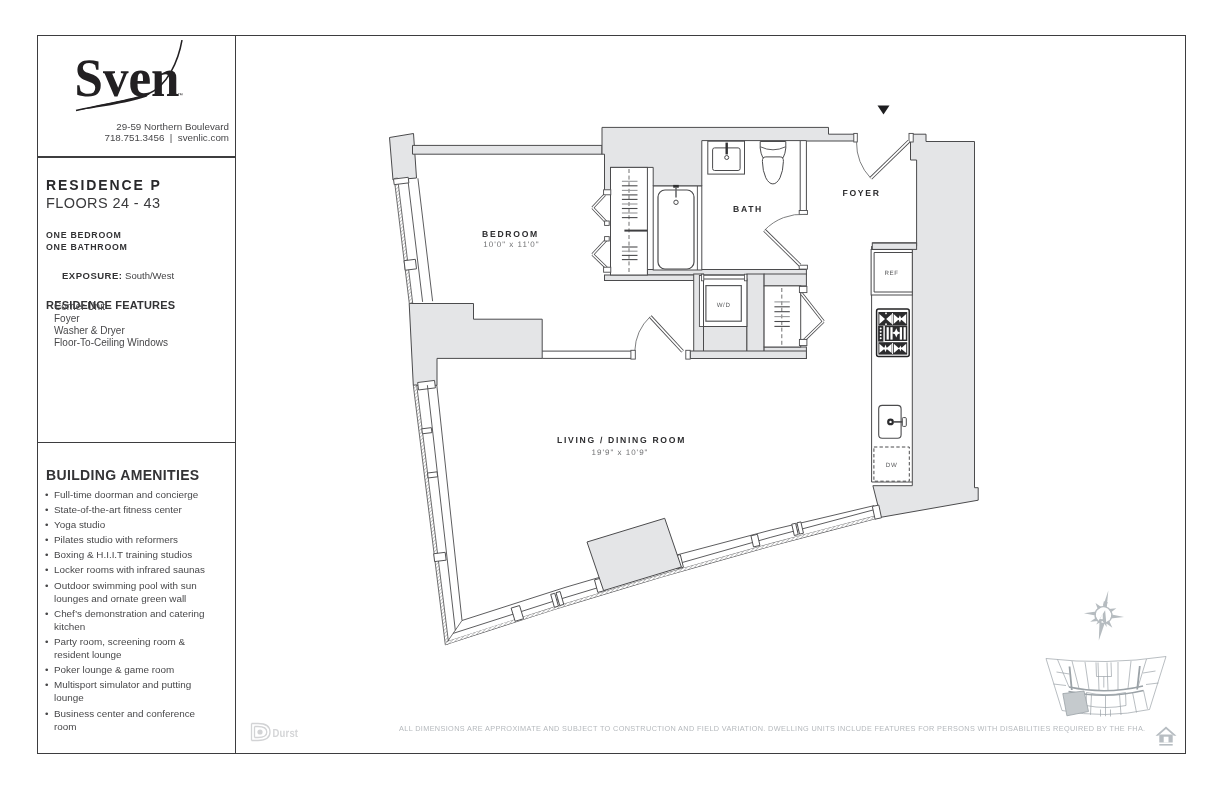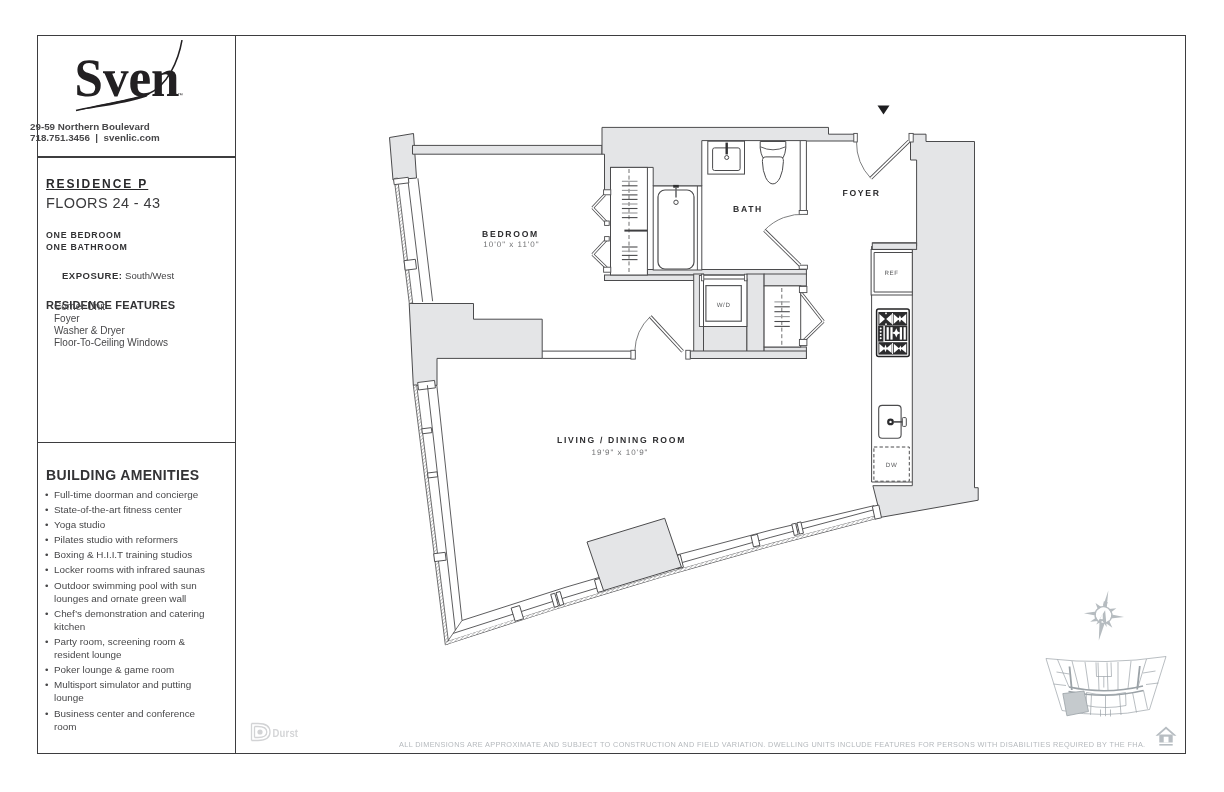--- a/index.html
+++ b/index.html
@@ -3,35 +3,35 @@
 <meta charset="utf-8">
 <style>
   html,body{margin:0;padding:0;background:#fff;width:1224px;height:792px;overflow:hidden;}
   body{font-family:"Liberation Sans",sans-serif;position:relative;-webkit-font-smoothing:antialiased;}
   svg text{text-rendering:geometricPrecision;}
   .abs{position:absolute;}
   #frame{left:37px;top:35px;width:1149px;height:719px;border:1px solid #3d3d3f;box-sizing:border-box;}
   #sidebarline{left:235px;top:35px;width:1px;height:719px;background:#3d3d3f;}
   #divider1{left:37px;top:156px;width:198px;height:2px;background:#3d3d3f;}
   #divider2{left:37px;top:442px;width:198px;height:1px;background:#3d3d3f;}
-  .sideblock{left:30px;width:182px;text-align:left;color:#414143;font-weight:bold;}
+  .sideblock{left:47px;width:182px;text-align:right;color:#414143;}
   #addr{top:120.5px;font-size:9.8px;line-height:11.8px;color:#48484a;}
   .lefttxt{left:46px;color:#414143;}
-  #resp{top:177px;font-size:12px;font-weight:bold;letter-spacing:1.9px;color:#29292b;text-decoration:underline;}
+  #resp{top:177px;font-size:14px;font-weight:bold;letter-spacing:1.9px;color:#29292b;}
   #floors{top:194.5px;font-size:14.5px;letter-spacing:0.4px;color:#3a3a3c;}
   #onebr{top:230px;font-size:8.8px;font-weight:bold;letter-spacing:0.75px;line-height:11.6px;color:#333335;}
   #expo{top:270px;font-size:9.5px;color:#414143;}
   #expo b{letter-spacing:0.5px;color:#333335;padding-left:16px;}
   #feat-h{top:298.5px;font-size:11px;font-weight:bold;letter-spacing:0.2px;color:#333335;}
   #feat{left:54px;top:301px;font-size:10px;line-height:11.9px;color:#48484a;}
   #amen-h{top:467px;font-size:14px;font-weight:bold;letter-spacing:0.35px;color:#333335;}
   #amen{left:45px;top:487.5px;width:174px;font-size:9.9px;color:#48484a;}
   #amen .it{display:flex;margin-bottom:2.2px;line-height:13px;}
   #amen .b{width:9px;flex:none;}
-  #footer{left:399px;top:740px;width:800px;font-size:7.3px;letter-spacing:0.36px;color:#b5b9bd;white-space:nowrap;}
+  #footer{left:399px;top:724px;width:800px;font-size:7.3px;letter-spacing:0.36px;color:#b5b9bd;white-space:nowrap;}
 </style>
 </head>
 <body>
 
 <div class="abs" id="frame"></div>
 
 <div class="abs" id="sidebarline"></div>
 
 <div class="abs" id="divider1"></div>
 

